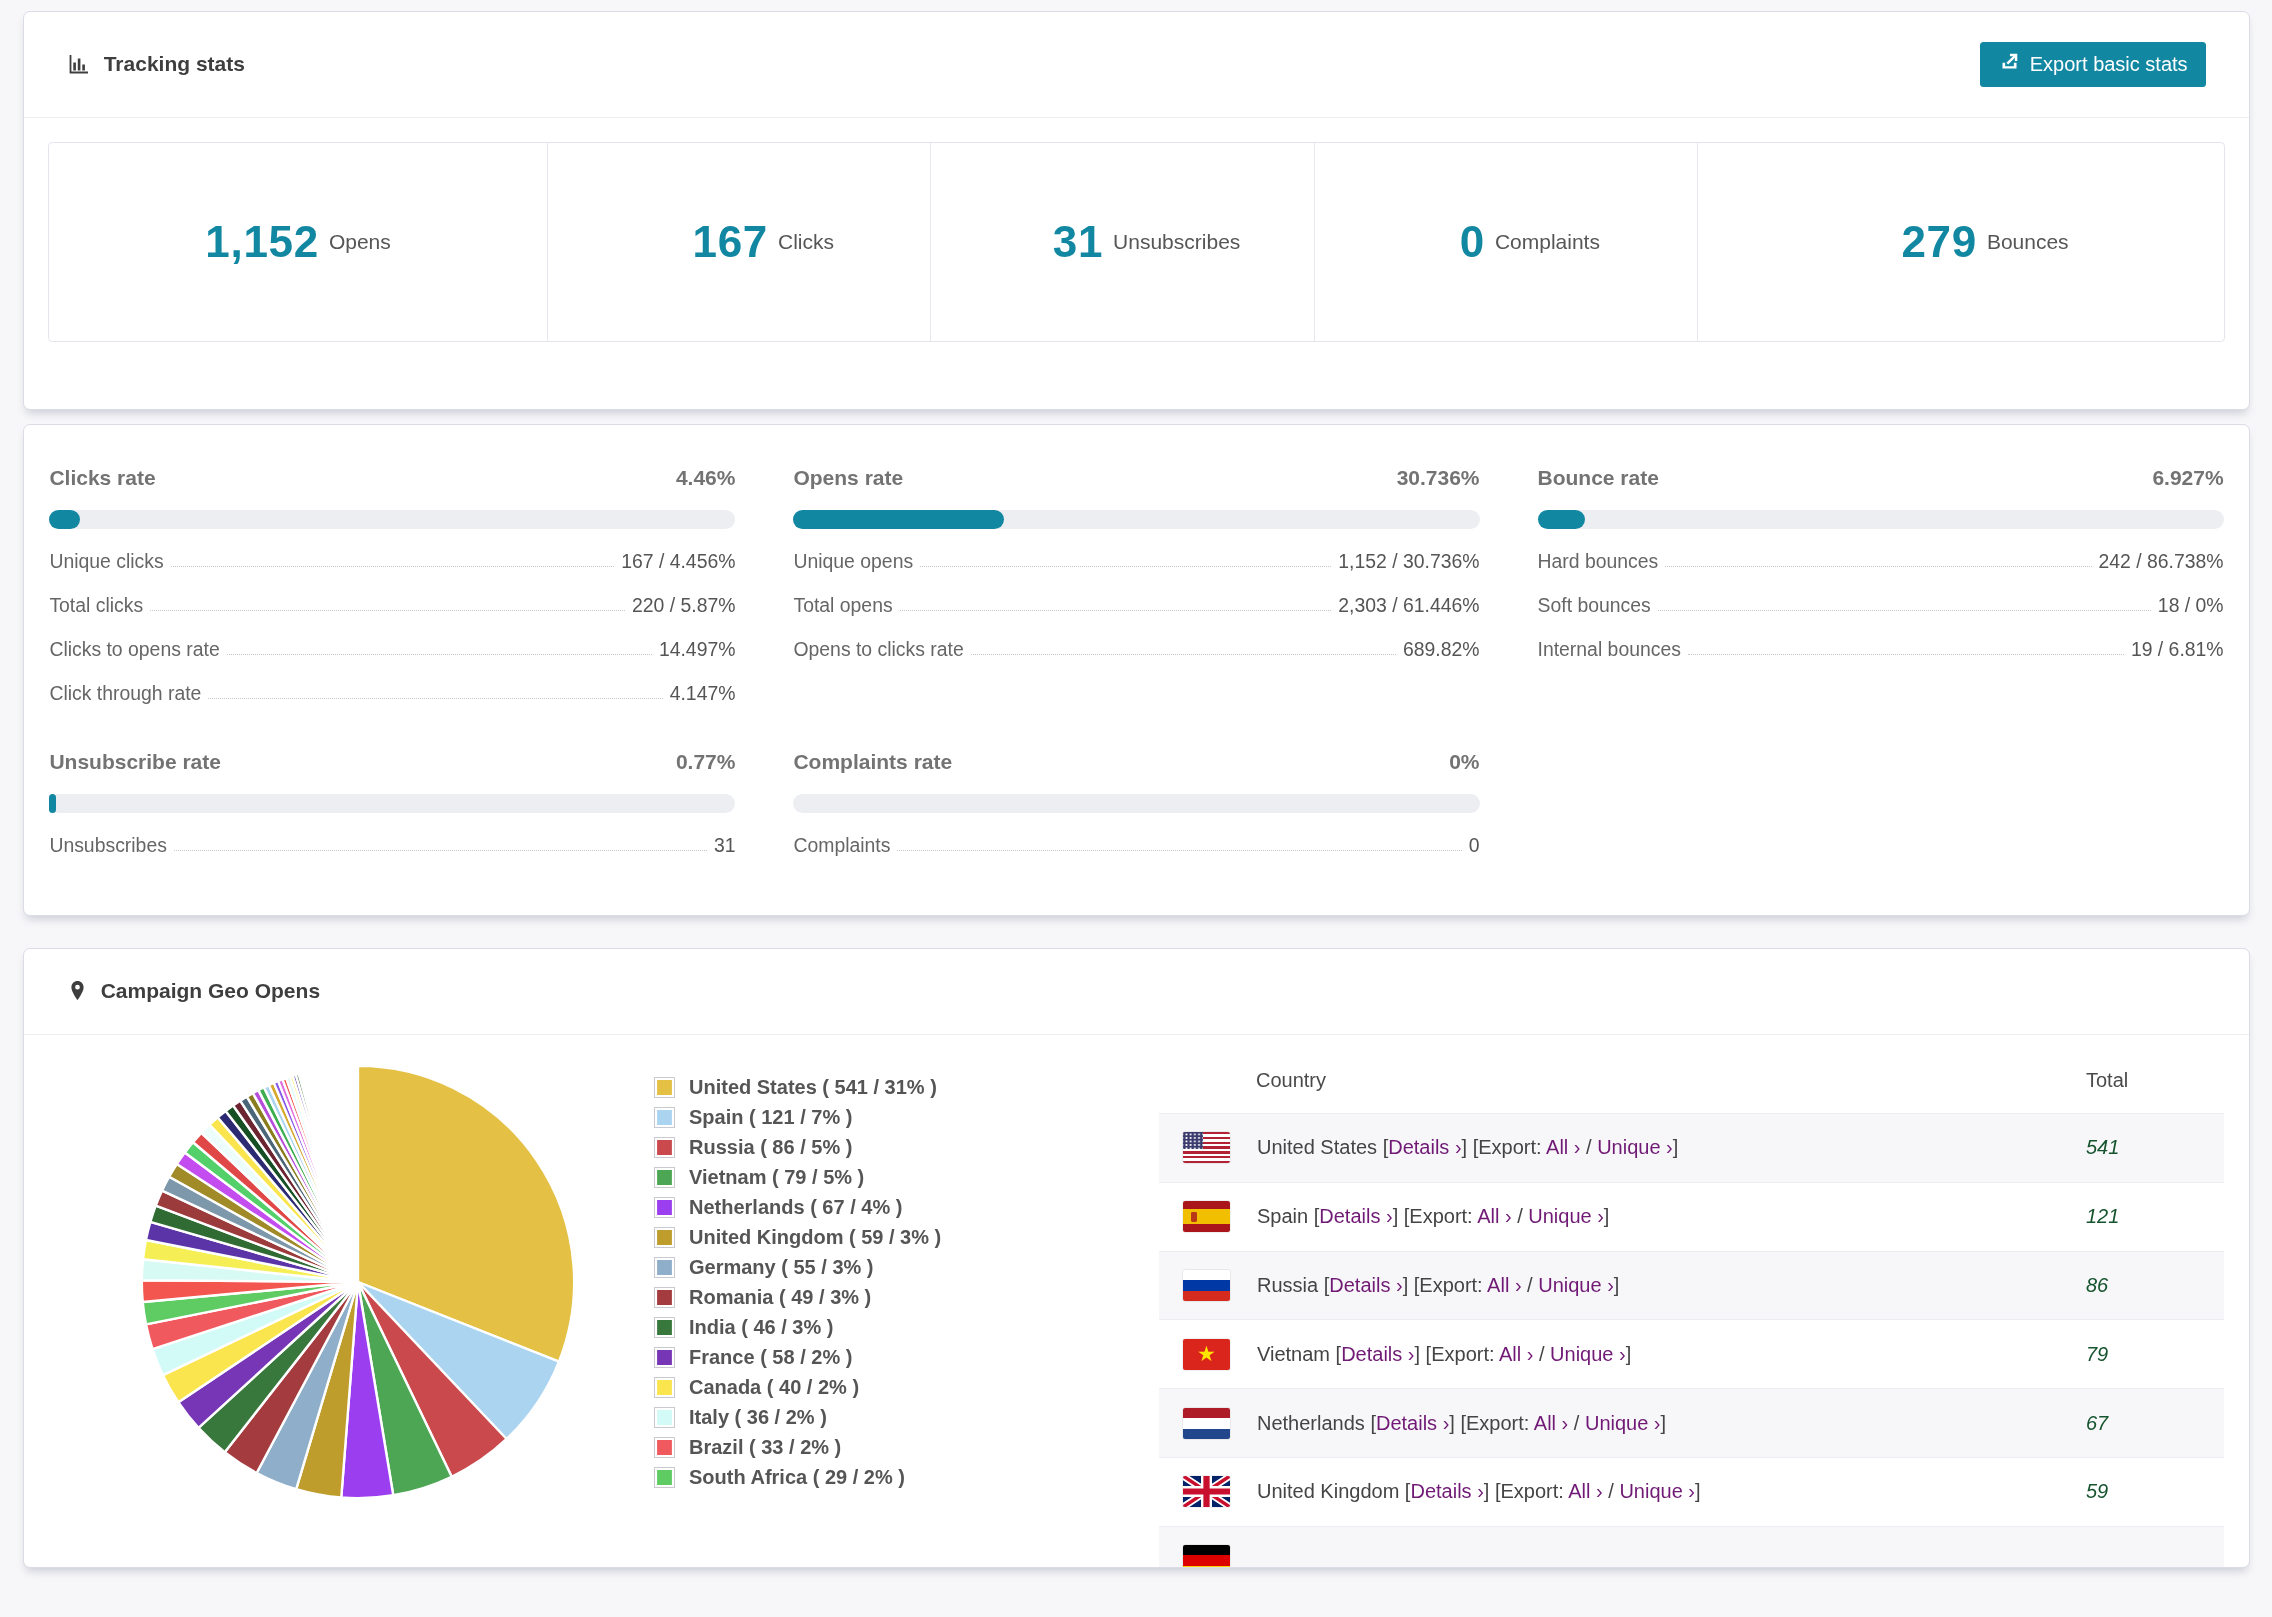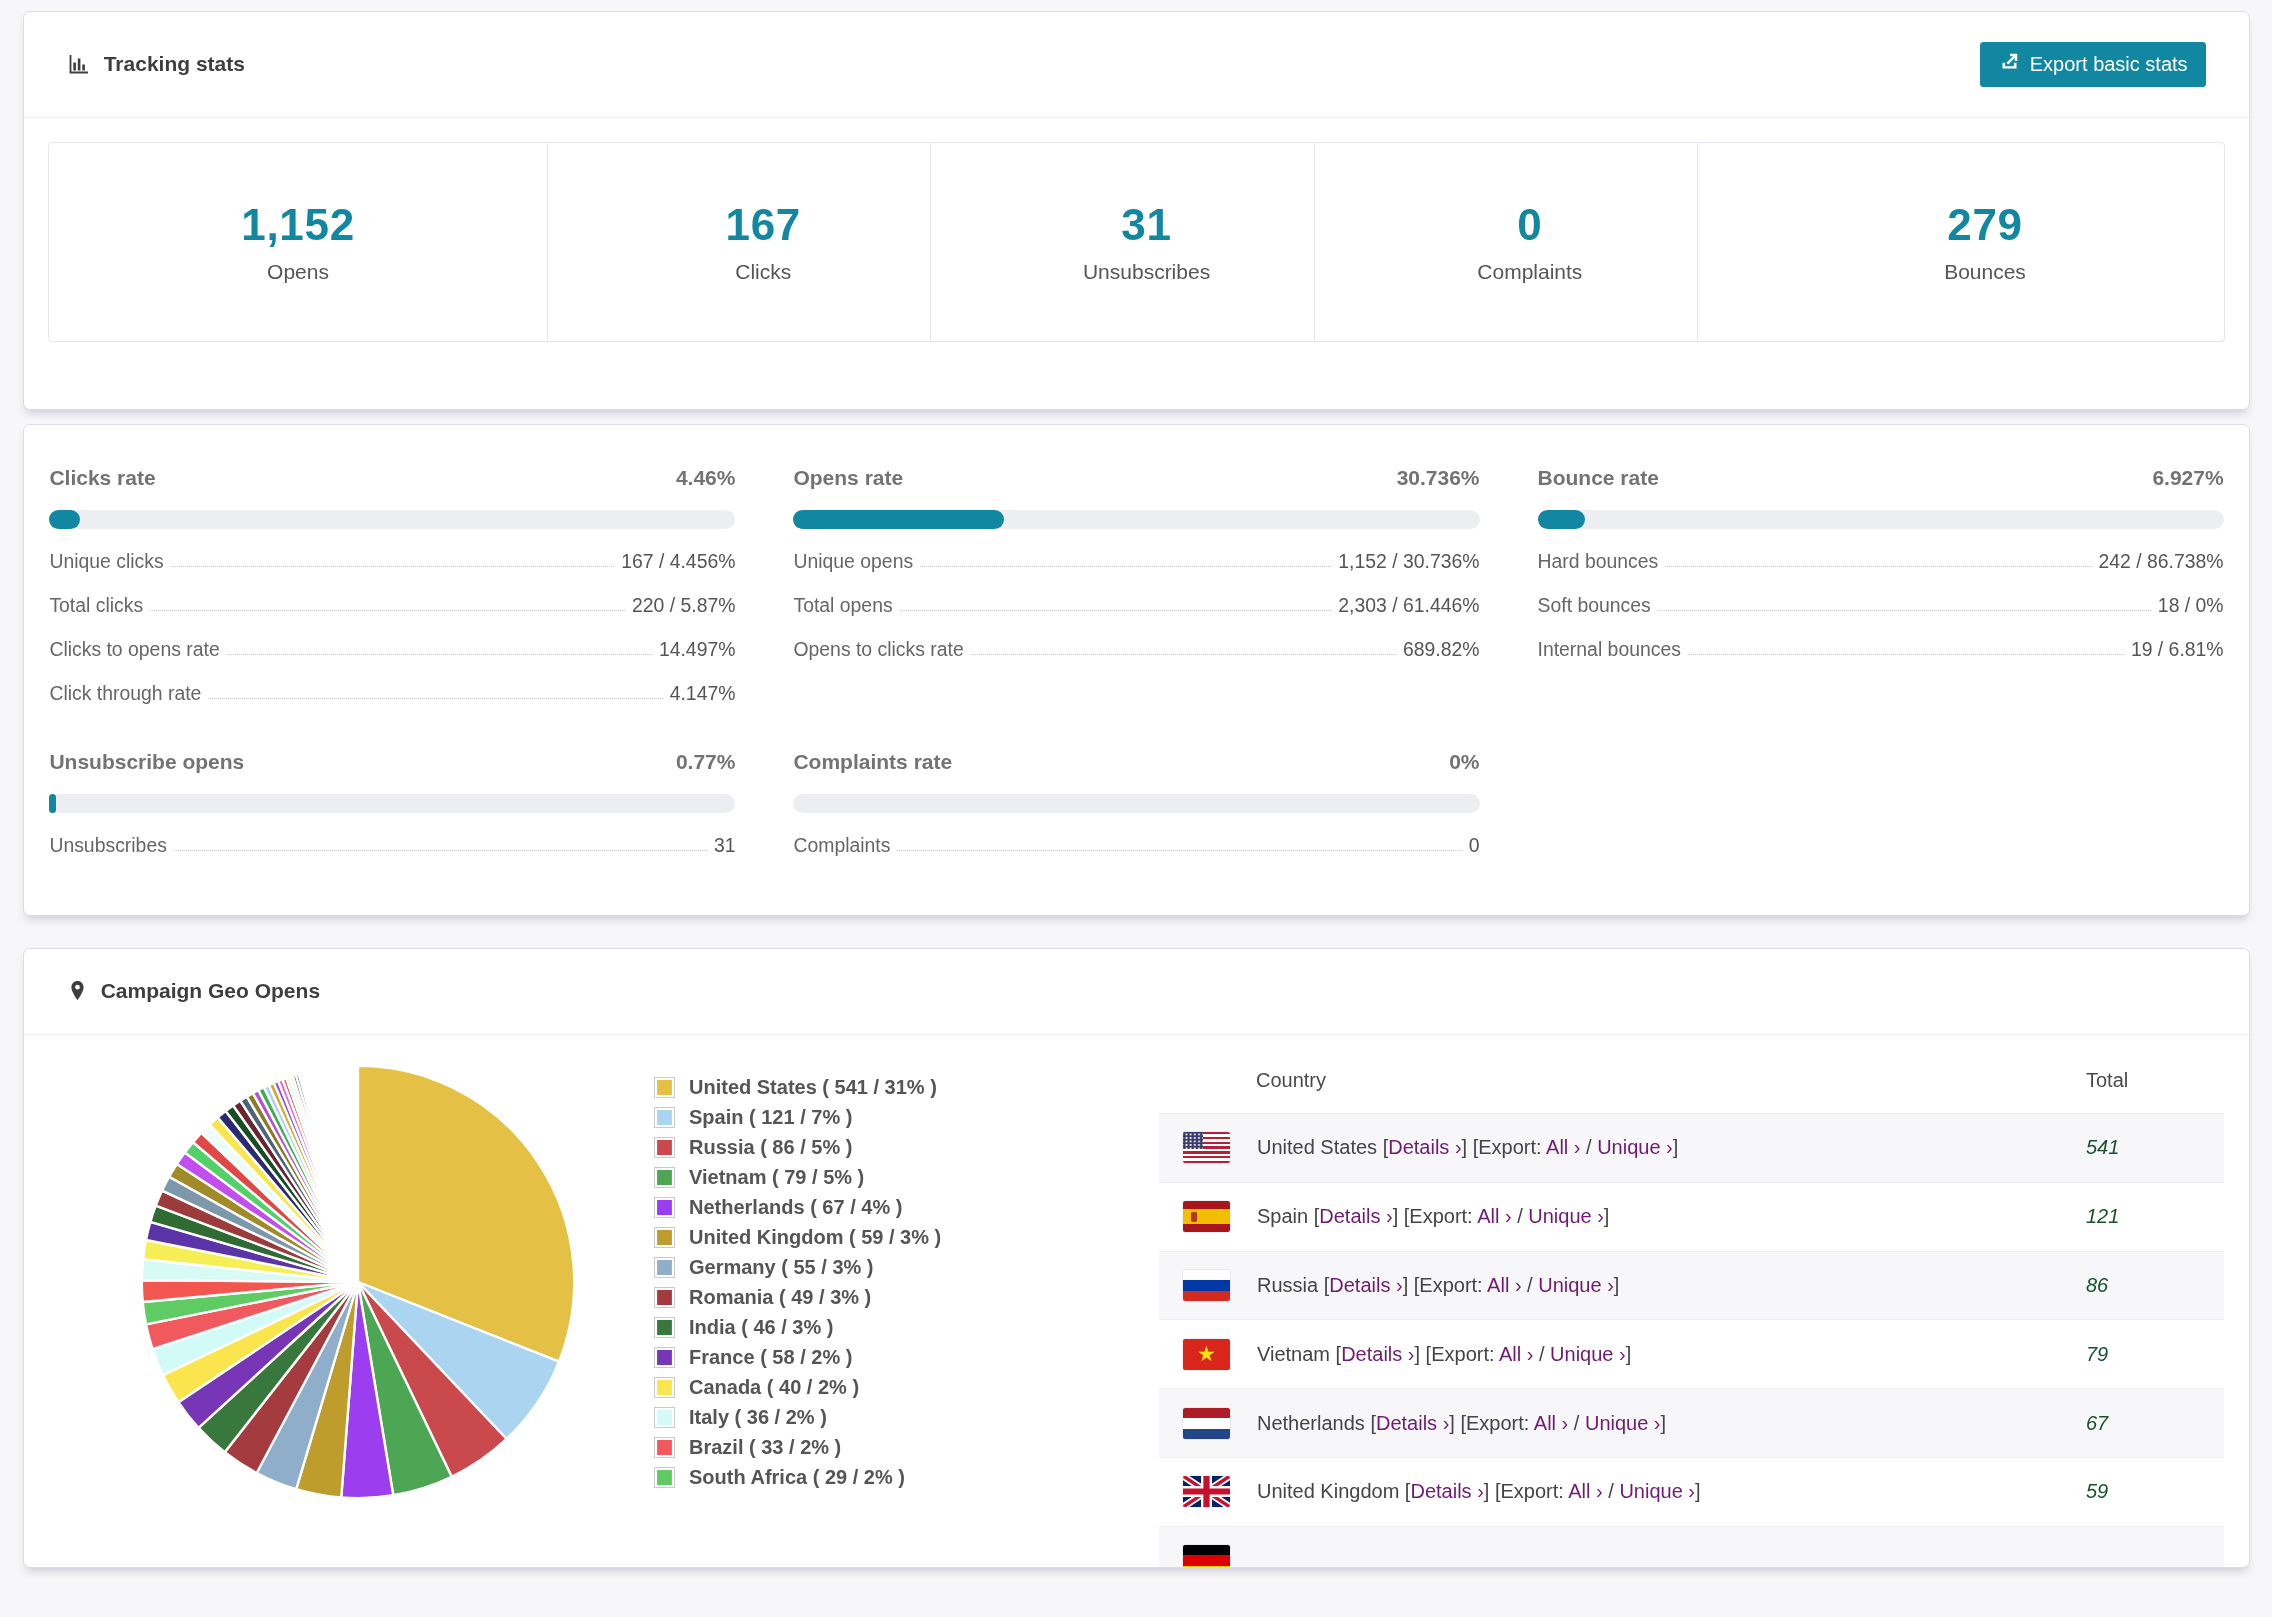--- a/index.html
+++ b/index.html
@@ -19,21 +19,21 @@
   }
   .card-title{display:flex;align-items:center;gap:12.7px;font-size:21px;font-weight:bold;color:#3e3e3e;margin:0;}
   .card-title svg{display:block;}
   
   #tracking-card{margin-bottom:14px;}
   .export-btn{
     display:flex;align-items:center;gap:10px;background:#1287a2;border:none;color:#fff;
     font-size:20px;padding:0 18.4px;height:45px;border-radius:3.5px;font-family:inherit;cursor:pointer;
   }
   .summary-box{display:flex;margin:24px 24px 67px;border:0.7px solid #e4e4ec;border-radius:4.2px;height:198px;}
-  .stat-col{display:flex;flex-direction:column;align-items:center;justify-content:center;gap:10px;}
+  .stat-col{display:flex;flex-direction:row;align-items:center;justify-content:center;gap:10px;}
   .stat-col + .stat-col{border-left:0.7px solid #e7e7ee;padding-left:48px;}
   .stat-value{font-size:44px;font-weight:bold;color:#1287a2;letter-spacing:0.7px;}
   .stat-label{font-size:21px;color:#565656;}
   
   .rates-card{padding:41px 25.4px 58px;box-sizing:border-box;margin-bottom:32px;}
   .rates-grid{display:grid;grid-template-columns:repeat(3,1fr);column-gap:58px;row-gap:45px;}
   .rate-head{display:flex;justify-content:space-between;align-items:baseline;margin-bottom:20px;}
   .rate-title,.rate-value{font-size:21px;font-weight:bold;color:#737373;}
   .progress{height:19px;background:#eceef2;border-radius:10px;}
   .progress-fill{height:100%;background:#1287a2;border-radius:10px;}
@@ -207,21 +207,21 @@
             </div>
             <div class="rate-row">
               <span class="rr-label">Internal bounces</span>
               <span class="leader"></span>
               <span class="rr-value">19 / 6.81%</span>
             </div>
           </div>
         </div>
         <div class="rate-section">
           <div class="rate-head">
-            <span class="rate-title">Unsubscribe opens</span>
+            <span class="rate-title">Unsubscribe rate</span>
             <span class="rate-value">0.77%</span>
           </div>
           <div class="progress">
             <div class="progress-fill" style="width: max(0.77%, 6.4px);"></div>
           </div>
           <div class="rate-rows">
             <div class="rate-row">
               <span class="rr-label">Unsubscribes</span>
               <span class="leader"></span>
               <span class="rr-value">31</span>

